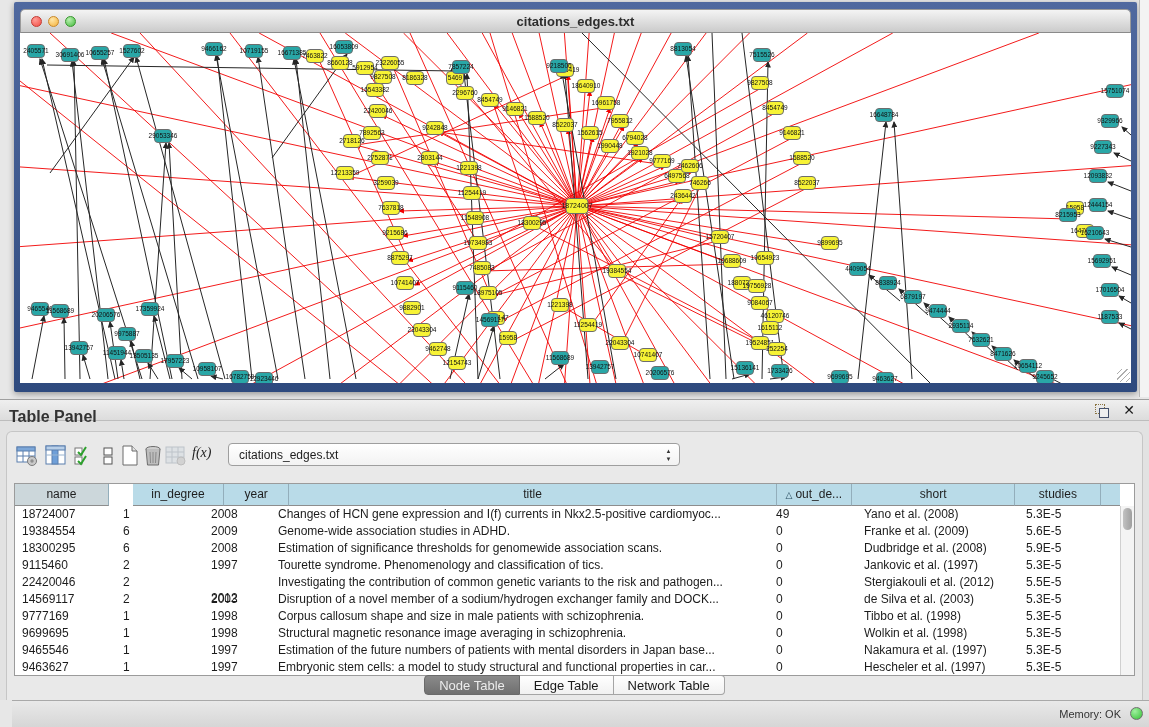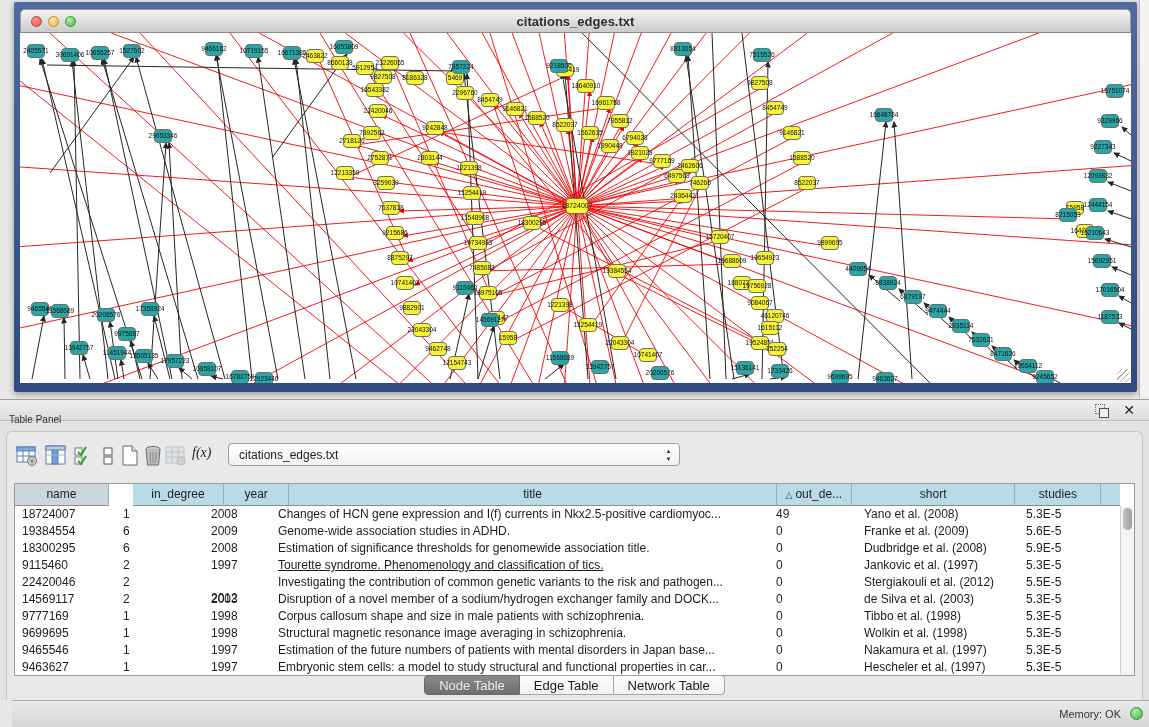--- a/index.html
+++ b/index.html
@@ -21,21 +21,21 @@
   .canvas{position:absolute;left:6px;top:31px;right:6px;bottom:9px;background:#ffffff;overflow:hidden;}
   .canvas svg{position:absolute;left:0;top:0;}
   .resize-grip{position:absolute;right:1px;bottom:1px;width:13px;height:13px;
     background:repeating-linear-gradient(135deg,transparent 0 3px,#9a9a9a 3px 4px);opacity:.8;}
   #right-strip{position:absolute;left:1139px;top:0;width:10px;height:397px;background:#f3f3f3;border-left:1px solid #b8b8b8;}
 
   
   #table-panel{position:absolute;left:0;top:399px;width:1149px;height:301px;background:#e2e2e2;}
   .panel-header{position:absolute;left:0;top:0;width:100%;height:22px;
     background:linear-gradient(#efefef,#dcdcdc);border-top:1px solid #9f9f9f;border-bottom:1px solid #bdbdbd;box-sizing:border-box;}
-  .panel-header .ptitle{position:absolute;left:9px;top:14px;font-size:10px;color:#333;}
+  .panel-header .ptitle{position:absolute;left:9px;top:8px;font-size:16px;color:#333;font-weight:bold;}
   .float-icon{position:absolute;right:40px;top:4px;width:14px;height:13px;cursor:pointer;}
   .float-icon .sq1{position:absolute;left:0;top:0;width:8px;height:8px;border:1px dotted #8a7340;}
   .float-icon .sq2{position:absolute;left:4px;top:4px;width:8px;height:8px;border:1px solid #44506b;background:#efefef;}
   .close-x{position:absolute;right:14px;top:2px;font-size:14px;font-weight:bold;color:#1b1b1b;cursor:pointer;}
   .inner-panel{position:absolute;left:6px;right:6px;top:32px;bottom:0;background:#e9e9e9;
     border:1px solid #c6c6c6;border-bottom:none;border-radius:6px 6px 0 0;}
 
   
   .toolbar{position:absolute;left:0;top:42px;width:100%;height:32px;}
   .tbtn{position:absolute;top:2px;width:26px;height:26px;cursor:pointer;}
@@ -630,30 +630,30 @@
             <div class="td" style="width: 67px; padding-left: 7px;">2009</div>
             <div class="td" style="width: 498px; padding-left: 7px;">Genome-wide association studies in ADHD.</div>
             <div class="td" style="width: 77px; padding-left: 7px;">0</div>
             <div class="td" style="width: 167px; padding-left: 18px;">Franke et al. (2009)</div>
             <div class="td" style="width: 88px; padding-left: 13px;">5.6E-5</div>
           </div>
           <div class="trow">
             <div class="td" style="width: 96px; padding-left: 7px;">18300295</div>
             <div class="td" style="width: 93px; padding-left: 12px;">6</div>
             <div class="td" style="width: 67px; padding-left: 7px;">2008</div>
-            <div class="td" style="width: 498px; padding-left: 7px;">Estimation of significance thresholds for genomewide association title.</div>
+            <div class="td" style="width: 498px; padding-left: 7px;">Estimation of significance thresholds for genomewide association scans.</div>
             <div class="td" style="width: 77px; padding-left: 7px;">0</div>
             <div class="td" style="width: 167px; padding-left: 18px;">Dudbridge et al. (2008)</div>
             <div class="td" style="width: 88px; padding-left: 13px;">5.9E-5</div>
           </div>
           <div class="trow">
             <div class="td" style="width: 96px; padding-left: 7px;">9115460</div>
             <div class="td" style="width: 93px; padding-left: 12px;">2</div>
             <div class="td" style="width: 67px; padding-left: 7px;">1997</div>
-            <div class="td" style="width: 498px; padding-left: 7px; text-decoration: underline;">Tourette syndrome. Phenomenology and classification of tics.</div>
+            <div class="td" style="width: 498px; padding-left: 7px;">Tourette syndrome. Phenomenology and classification of tics.</div>
             <div class="td" style="width: 77px; padding-left: 7px;">0</div>
             <div class="td" style="width: 167px; padding-left: 18px;">Jankovic et al. (1997)</div>
             <div class="td" style="width: 88px; padding-left: 13px;">5.3E-5</div>
           </div>
           <div class="trow">
             <div class="td" style="width: 96px; padding-left: 7px;">22420046</div>
             <div class="td" style="width: 93px; padding-left: 12px;">2</div>
             <div class="td" style="width: 67px; padding-left: 7px; margin-top: 16px;">2012</div>
             <div class="td" style="width: 498px; padding-left: 7px;">Investigating the contribution of common genetic variants to the risk and pathogen...</div>
             <div class="td" style="width: 77px; padding-left: 7px;">0</div>

